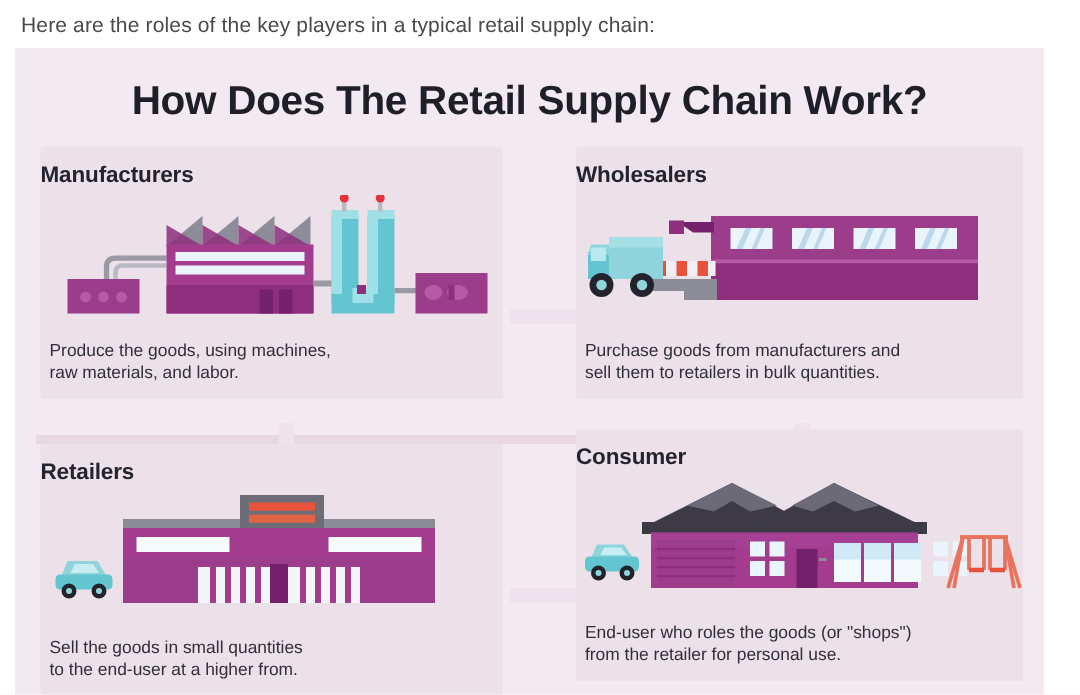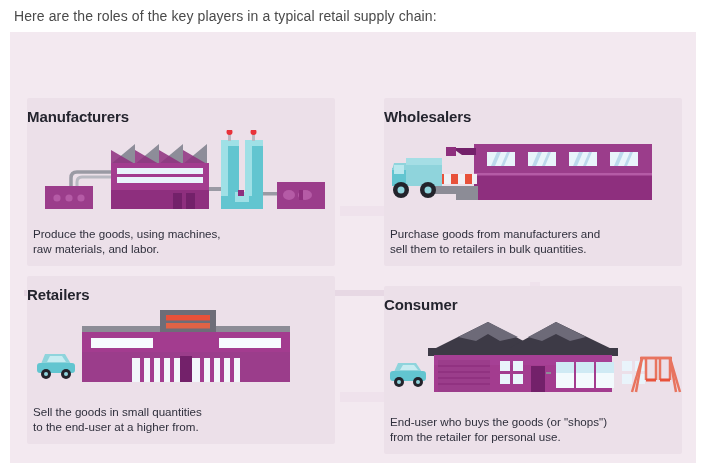--- a/index.html
+++ b/index.html
@@ -66,21 +66,21 @@
 
   
   .card {
     position: absolute;
     background: #ece0e9;
     border-radius: 2px;
     overflow: hidden;
   }
   .card-tl { left: 17px;  top: 66px;  width: 308px; height: 168px; }
   .card-tr { left: 374px; top: 66px;  width: 298px; height: 168px; }
-  .card-bl { left: 17px;  top: 244px; width: 308px; height: 168px; text-decoration: underline; }
+  .card-bl { left: 17px;  top: 264px; width: 308px; height: 168px; text-decoration: underline; }
   .card-br { left: 374px; top: 254px; width: 298px; height: 168px; }
 
   .card-title {
     position: absolute;
     left: 0;
     top: 10px;
     width: 100%;
     font-size: 15px;
     font-weight: bold;
     color: #24242e;
@@ -108,20 +108,21 @@
     white-space: pre-line;
   }
 </style>
 </head>
 <body>
 
 <div class="intro-line">Here are the roles of the key players in a typical retail supply chain:</div>
 
 <div class="infographic">
 
+  <div class="ig-title">How Does The Retail Supply Chain Work?</div>
 
   <div class="connector conn-mid"></div>
   <div class="connector conn-h-top"></div>
   <div class="connector conn-h-bot"></div>
   <div class="connector conn-v-left"></div>
   <div class="connector conn-v-right"></div>
 
   <div class="card card-tl">
     <div class="card-title">Manufacturers</div>
 
@@ -345,17 +346,17 @@
           <rect x="6" y="53" width="36" height="10" rx="3" fill="#62c5d0"></rect>
           <path d="M16 52 L19 47 L30 47 L34 52 Z" fill="#c7ecf1"></path>
           <circle cx="15" cy="64" r="5" fill="#23232b"></circle>
           <circle cx="15" cy="64" r="2" fill="#8fd4dc"></circle>
           <circle cx="34" cy="64" r="5" fill="#23232b"></circle>
           <circle cx="34" cy="64" r="2" fill="#8fd4dc"></circle>
         </g>
       </svg>
     </div>
 
-    <div class="card-caption">End-user who buys the goods (or "shops")
+    <div class="card-caption">End-user who roles the goods (or "shops")
 from the retailer for personal use.</div>
   </div>
 
 </div>
 
 </body></html>

